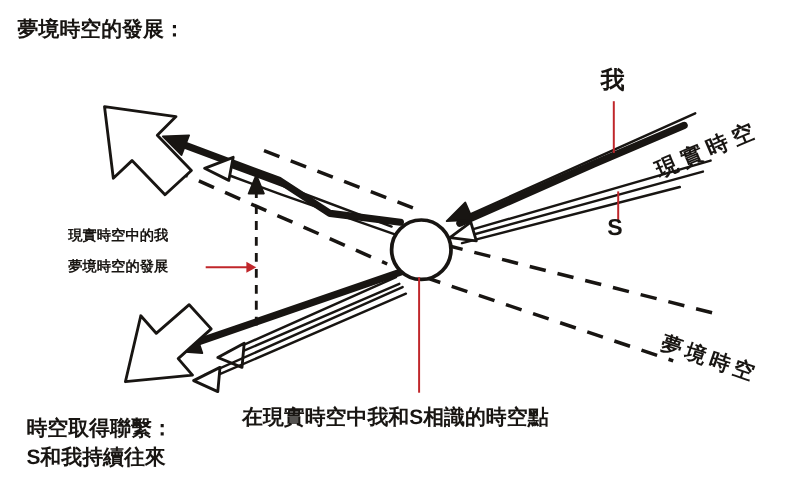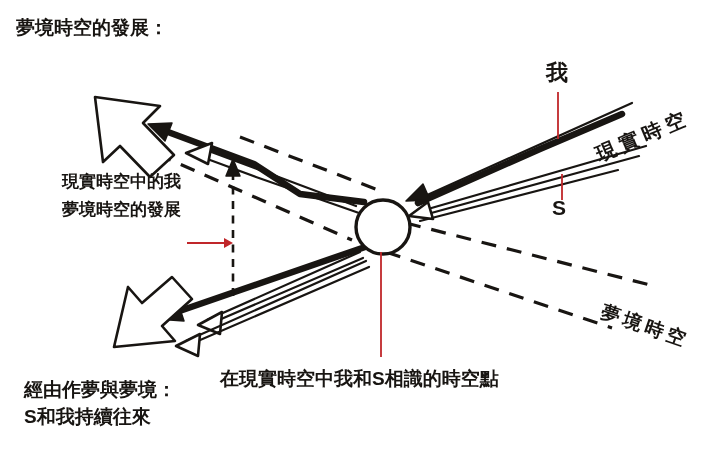--- a/index.html
+++ b/index.html
@@ -22,21 +22,21 @@
     font-weight:700;
     color:var(--ink);
     white-space:nowrap;
   }
   .lbl .ln{white-space:nowrap;}
   #lbl-dream-dev{left:16px;top:14px;font-size:19px;line-height:28px;}
   #lbl-me{left:546px;top:58px;font-size:22px;}
   #lbl-real-st{left:597px;top:142px;font-size:20px;letter-spacing:5px;
     transform:rotate(-23deg);transform-origin:0 50%;}
   #lbl-s{left:552px;top:196px;font-size:21px;}
-  #lbl-dream-link{left:62px;top:168px;font-size:17px;line-height:28px;}
+  #lbl-dream-link{left:62px;top:200px;font-size:13px;line-height:28px;}
   #lbl-dream-st{left:606px;top:299px;font-size:19px;letter-spacing:4px;
     transform:rotate(19deg);transform-origin:0 0;}
   #lbl-meeting{left:220px;top:366px;font-size:19px;}
   #lbl-real-dev{left:24px;top:376px;font-size:19px;line-height:27px;}
 
   
   .ink-thin{stroke:var(--ink);stroke-width:2.2;fill:none;stroke-linecap:round;stroke-linejoin:round;}
   .ink-thick{stroke:var(--ink);stroke-width:6.5;fill:none;stroke-linecap:round;stroke-linejoin:round;}
   .dash{stroke:var(--ink);stroke-width:3.2;fill:none;stroke-dasharray:15 11;stroke-linecap:butt;}
   .dash-v{stroke:var(--ink);stroke-width:2.6;fill:none;stroke-dasharray:8 6.5;}
@@ -123,17 +123,17 @@
   <div class="lbl" id="lbl-dream-link">
     <div class="ln">現實時空中的我</div>
     <div class="ln">夢境時空的發展</div>
   </div>
 
   <div class="lbl" id="lbl-dream-st">夢境時空</div>
 
   <div class="lbl" id="lbl-meeting">在現實時空中我和S相識的時空點</div>
 
   <div class="lbl" id="lbl-real-dev">
-    <div class="ln">經由作夢與夢境：</div>
+    <div class="ln">時空取得聯繫：</div>
     <div class="ln">S和我持續往來</div>
   </div>
 
 </div>
 
 </body></html>

